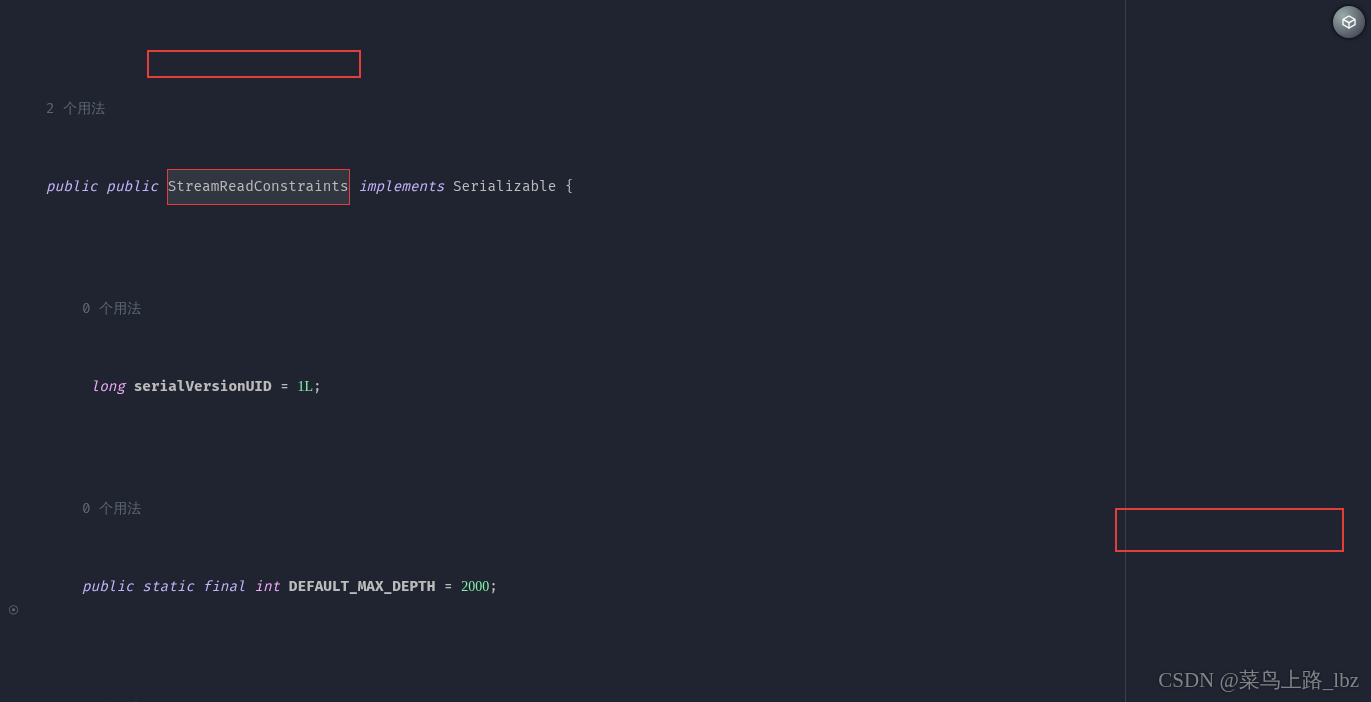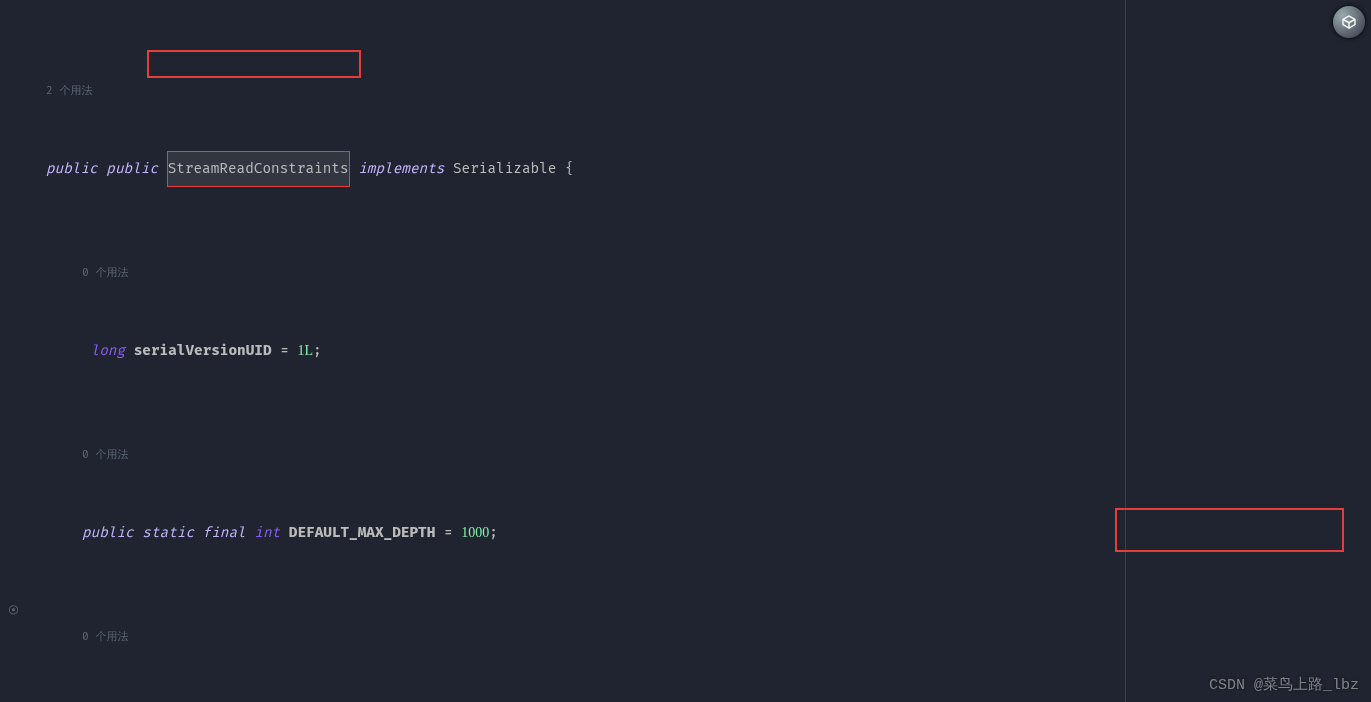--- a/index.html
+++ b/index.html
@@ -45,29 +45,30 @@
     line-height: 26px;
     white-space: pre;
   }
   .line {
     height: 26px;
     display: flex;
     align-items: center;
   }
   .usage {
     color: #5c6773;
-    font-size: 11px;
+    font-size: 14px;
     height: 26px;
     display: flex;
     align-items: center;
+    margin-top: 18px;
   }
   .ind0 { padding-left: 16px; }
   .ind1 { padding-left: 52px; }
   .kw { color: #c4b5fd; font-style: italic; }
-  .kwtype { color: #8b5cf6; font-style: italic; }
+  .kwtype { color: #f0abfc; font-style: italic; }
   .cls { color: #bbbbbb; }
   .num { color: #86efac; font-family: Liberation Serif, serif; }
   .ident { color: #bbbbbb; font-weight: bold; }
   .op { color: #bbbbbb; }
   .punct { color: #bbbbbb; }
   .highlight-class {
     border: 1px solid #e33e3a;
     padding: 4px 0px;
     background: #313640;
   }
@@ -95,23 +96,23 @@
     justify-content: center;
     color: #eee;
     font-size: 14px;
   }
   .watermark {
     position: absolute;
     right: 12px;
     bottom: 8px;
     color: #d0d0d0;
     opacity: 0.55;
-    font-size: 15px;
+    font-size: 21px;
     text-shadow: 0 0 3px #000;
-    font-family: Liberation Mono, monospace;
+    font-family: Liberation Serif, serif;
     text-align: center;
   }
 </style>
 </head>
 <body>
 
 <div class="editor-area">
   <div class="right-border"></div>
   <div class="gutter">
     <span class="gutter-icon" style="left:8px; top:604px;">⦿</span>
@@ -137,21 +138,21 @@
       <span class="num">1L</span>
       <span class="punct">;</span>
     </div>
 
     <div class="usage ind1">0 个用法</div>
     <div class="line ind1">
       <span class="kw">public static final</span><span> </span>
       <span class="kwtype">int</span><span> </span>
       <span class="ident">DEFAULT_MAX_DEPTH</span>
       <span class="op"> = </span>
-      <span class="num">1000</span>
+      <span class="num">2000</span>
       <span class="punct">;</span>
     </div>
 
     <div class="usage ind1">0 个用法</div>
     
 
     
     
 
     

